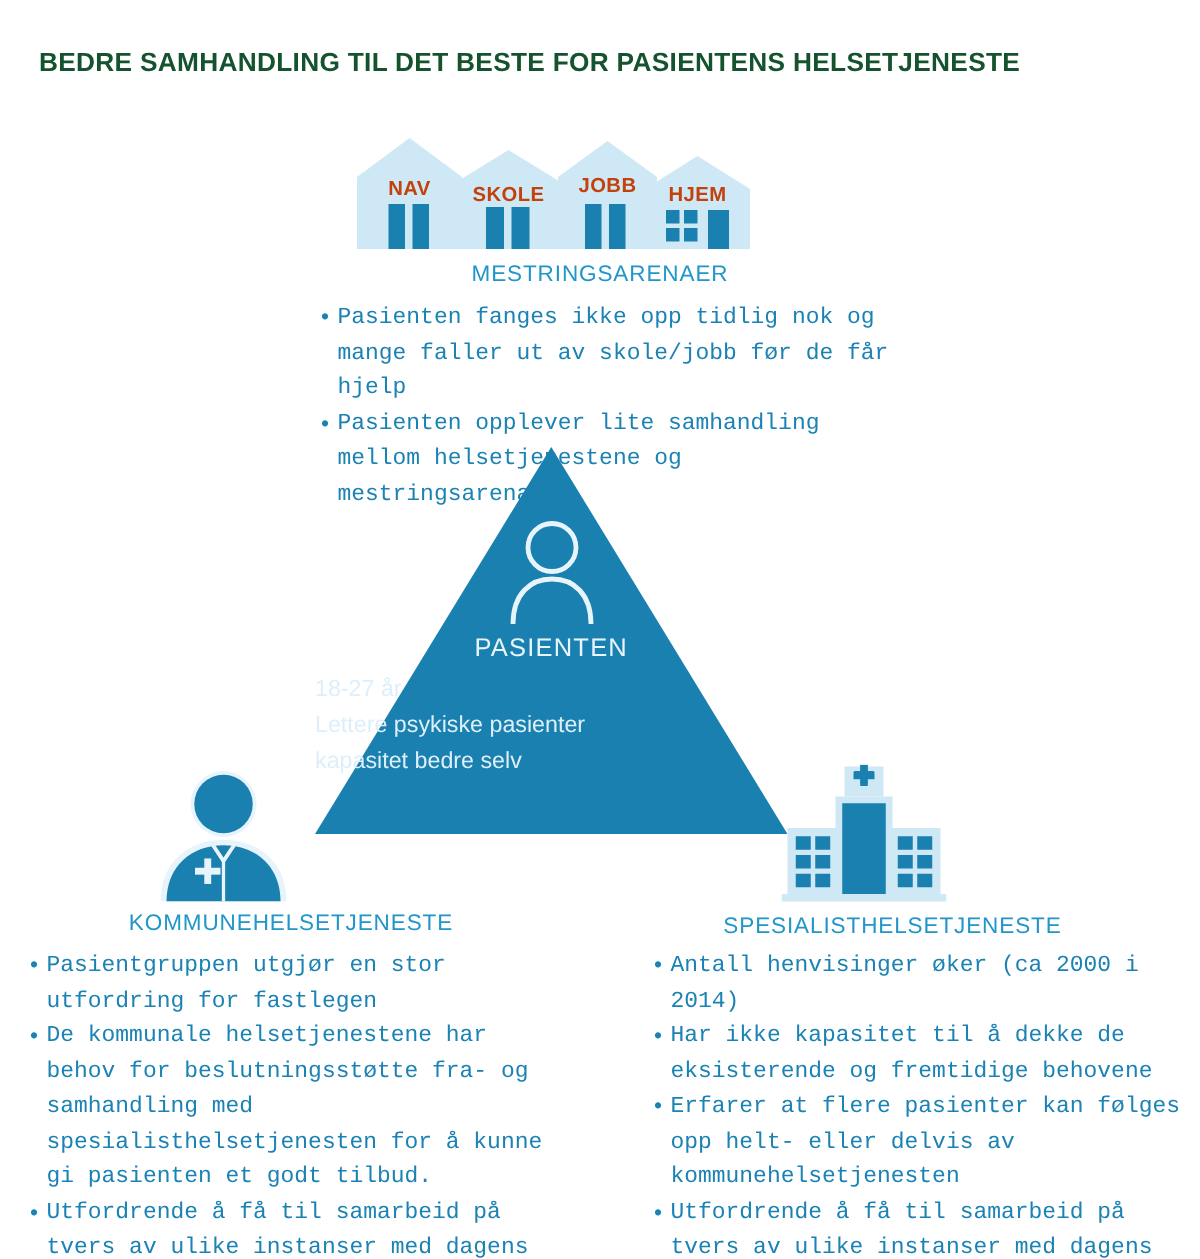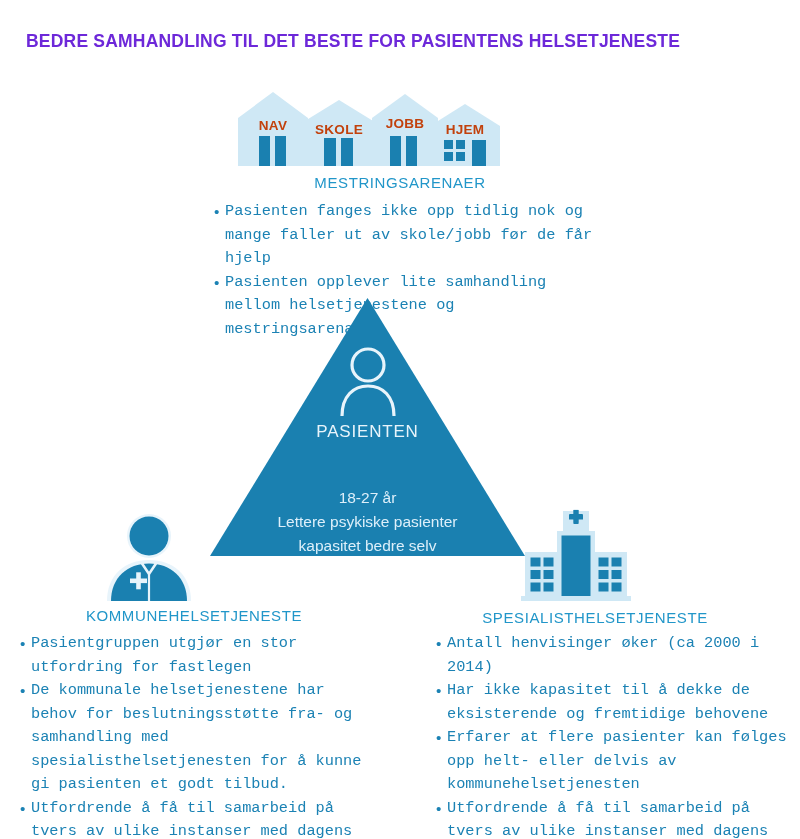--- a/index.html
+++ b/index.html
@@ -16,21 +16,21 @@
   }
 
   
   #main-title {
     position: absolute;
     left: 26px;
     top: 31px;
     font-size: 17.5px;
     font-weight: bold;
     letter-spacing: 0.2px;
-    color: #6d28d9;
+    color: #14532d;
     white-space: nowrap;
   }
 
   
   #houses-group {
     position: absolute;
     left: 238px;
     top: 86px;
     width: 260px;
     height: 80px;
@@ -114,25 +114,24 @@
     text-align: center;
     color: #e8f4fb;
     font-size: 17px;
     letter-spacing: 0.8px;
   }
   #patient-details {
     position: absolute;
     left: 0;
     top: 150px;
     width: 100%;
-    text-align: center;
+    text-align: left;
     color: #ddeffa;
     font-size: 15.5px;
     line-height: 24px;
-    margin-top: 38px;
   }
 
   
   #doctor-icon-wrap {
     position: absolute;
     left: 103px;
     top: 513px;
     width: 92px;
     height: 88px;
   }

